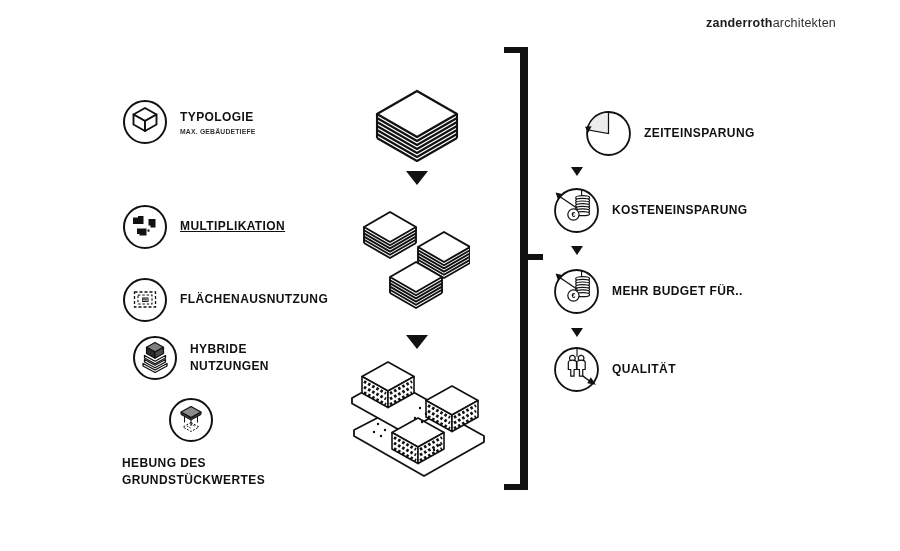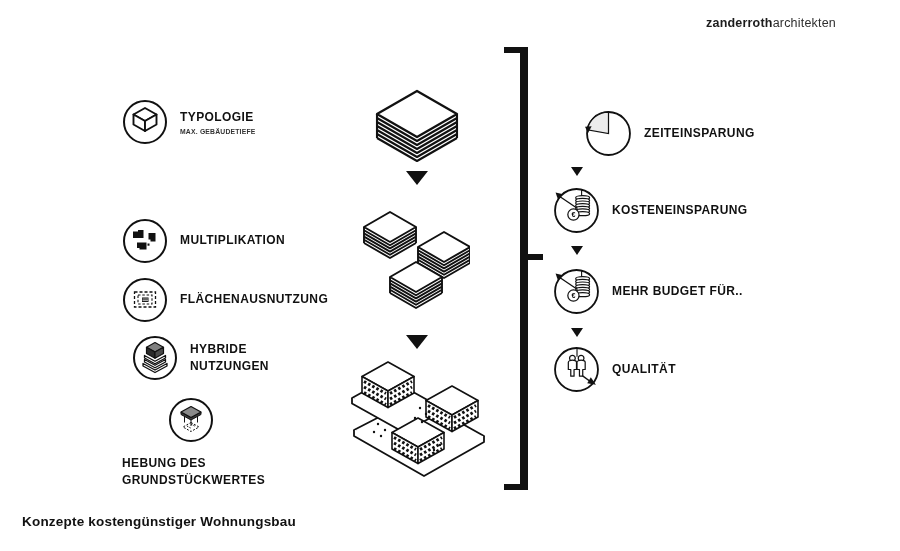--- a/index.html
+++ b/index.html
@@ -50,21 +50,21 @@
         <path d="M34.5,15.5 L34.5,25.5 L23,32 L23,22 Z"></path>
       </g>
     </svg>
     <div class="labels">
       <div class="lbl">TYPOLOGIE</div>
       <div class="sub">MAX. GEBÄUDETIEFE</div>
     </div>
   </div>
 
 
-  <div class="row" style="left:122px;top:218px;">
+  <div class="row" style="left:122px;top:204px;text-decoration:underline;">
     <svg width="46" height="46" viewBox="0 0 46 46">
       <circle cx="23" cy="23" r="21" fill="#fff" stroke="#111" stroke-width="2"></circle>
       <path d="M11,13.5 h5 v-1.5 h5.5 v8 h-10.5 z" fill="#111"></path>
       <path d="M26.5,15 h7 v8.5 h-5 v-2 h-2 z" fill="#111"></path>
       <path d="M15,24.5 h9.5 v7 h-7 v-1.5 h-2.5 z" fill="#111"></path>
       <rect x="25.5" y="25.5" width="2" height="2.2" fill="#111"></rect>
     </svg>
     <div class="labels">
       <div class="lbl">MULTIPLIKATION</div>
     </div>
@@ -314,15 +314,14 @@
           <circle cx="0" cy="0" r="2.8"></circle>
           <path d="M-4,4 C-4,1.2 4,1.2 4,4 L4,11 L1.6,11 L1.6,17.5 L-1.6,17.5 L-1.6,11 L-4,11 Z"></path>
         </g>
       </g>
     </svg>
     <div class="labels">
       <div class="lbl">QUALITÄT</div>
     </div>
   </div>
 
-  <div class="footer">Konzepte kostengünstiger Wohnungsbau</div>
 
 </div>
 
 </body></html>

